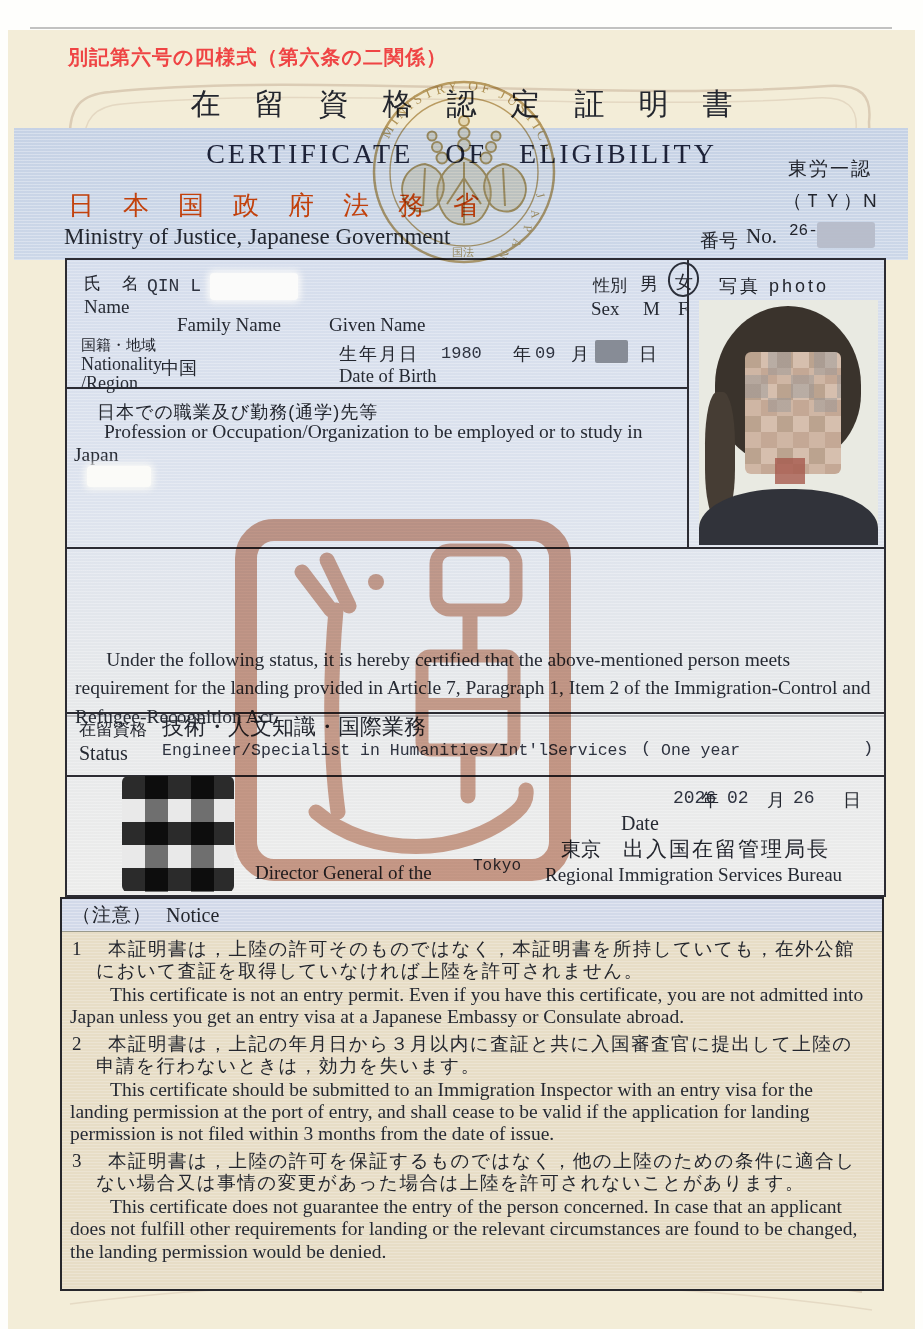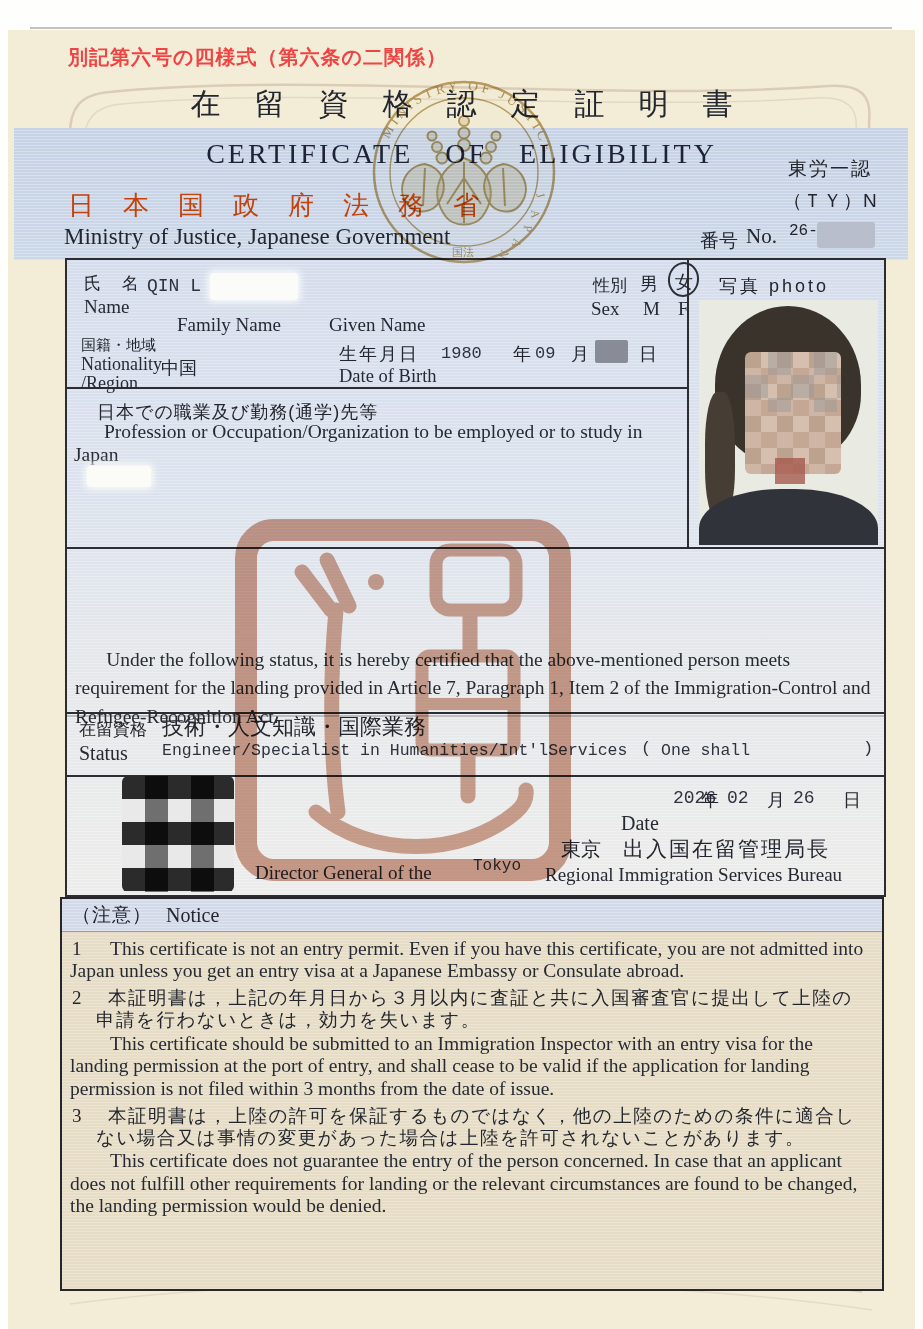--- a/index.html
+++ b/index.html
@@ -248,21 +248,21 @@
       <div class="jacket"></div>
     </div>
 
     <p class="f-en cert-en">Under the following status, it is hereby certified that the above-mentioned person meets requirement for the landing provided in Article 7, Paragraph 1, Item 2 of the Immigration-Control and Refugee-Recognition Act.</p>
 
     <div class="f-jp st-label-jp">在留資格</div>
     <div class="f-en st-label-en">Status</div>
     <div class="f-jp st-value-jp">技術・人文知識・国際業務</div>
     <div class="tw st-value-en">Engineer/Specialist in Humanities/Int'lServices</div>
     <div class="tw st-po">(</div>
-    <div class="tw st-period">One shall</div>
+    <div class="tw st-period">One year</div>
     <div class="tw st-pc">)</div>
 
     <div class="sign-mosaic"></div>
     <div class="tw dt-y">2026</div>
     <div class="f-jp dt-yu">年</div>
     <div class="tw dt-m">02</div>
     <div class="f-jp dt-mu">月</div>
     <div class="tw dt-d">26</div>
     <div class="f-jp dt-du">日</div>
     <div class="f-en dt-label">Date</div>
@@ -292,20 +292,21 @@
   </svg>
 
   <div class="notice-box">
     <div class="notice-head">
       <span class="hj">（注意）</span>
       <span class="he">Notice</span>
     </div>
     <div class="n-items">
       <div class="n-item">
         <span class="n-num">1</span>
+        <p class="n-jp">本証明書は，上陸の許可そのものではなく，本証明書を所持していても，在外公館において査証を取得していなければ上陸を許可されません。</p>
         <p class="n-en">This certificate is not an entry permit. Even if you have this certificate, you are not admitted into Japan unless you get an entry visa at a Japanese Embassy or Consulate abroad.</p>
       </div>
       <div class="n-item">
         <span class="n-num">2</span>
         <p class="n-jp">本証明書は，上記の年月日から３月以内に査証と共に入国審査官に提出して上陸の申請を行わないときは，効力を失います。</p>
         <p class="n-en">This certificate should be submitted to an Immigration Inspector with an entry visa for the landing permission at the port of entry, and shall cease to be valid if the application for landing permission is not filed within 3 months from the date of issue.</p>
       </div>
       <div class="n-item">
         <span class="n-num">3</span>
         <p class="n-jp">本証明書は，上陸の許可を保証するものではなく，他の上陸のための条件に適合しない場合又は事情の変更があった場合は上陸を許可されないことがあります。</p>

